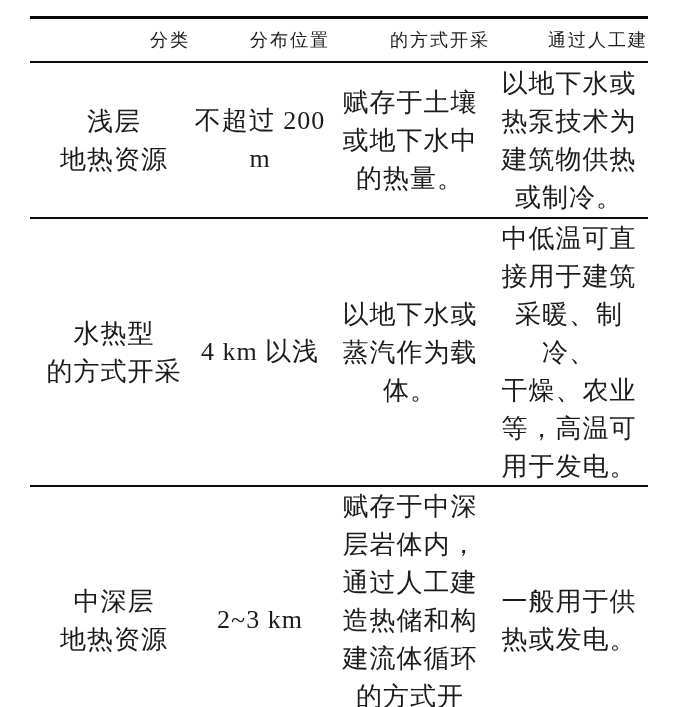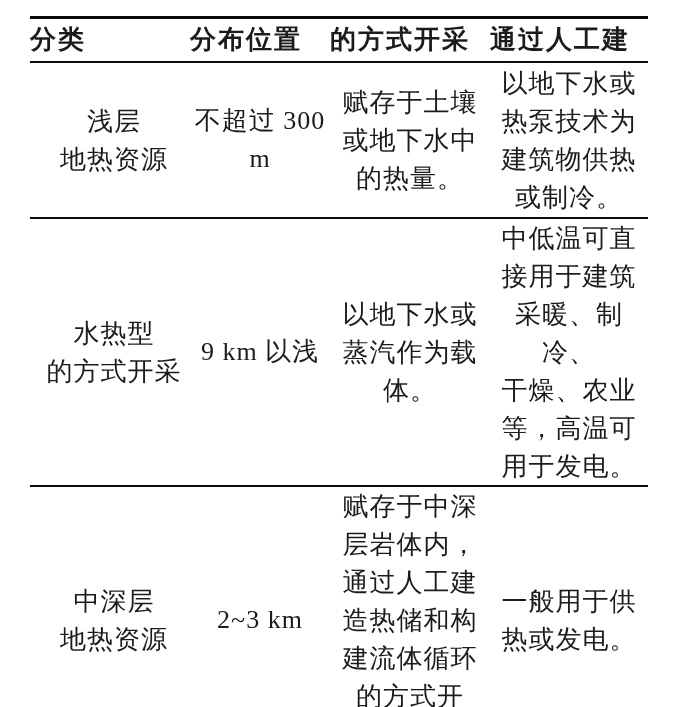--- a/index.html
+++ b/index.html
@@ -28,24 +28,24 @@
   col.c1 { width: 160px; }
   col.c2 { width: 140px; }
   col.c3 { width: 160px; }
   col.c4 { width: 158px; }
 
   thead tr {
     border-bottom: 2px solid #0a0a0a;
     height: 44px;
   }
   th {
-    font-size: 26px;
-    font-weight: bold;
+    font-size: 18px;
+    font-weight: normal;
     letter-spacing: 2px;
-    text-align: left;
+    text-align: right;
     vertical-align: middle;
     padding: 0;
   }
   tbody tr {
     border-bottom: 2px solid #0a0a0a;
   }
   tbody tr:last-child {
     border-bottom: none;
   }
   tr.row-1 { height: 156px; }
@@ -89,33 +89,33 @@
       <th>分类</th>
       <th>分布位置</th>
       <th>的方式开采</th>
       <th>通过人工建</th>
     </tr>
   </thead>
   <tbody>
     <tr class="row-1">
       <td class="cell-category">浅层
 地热资源</td>
-      <td class="cell-location">不超过 300 m</td>
+      <td class="cell-location">不超过 200 m</td>
       <td class="cell-state">赋存于土壤
 或地下水中
 的热量。</td>
       <td class="cell-usage">以地下水或
 热泵技术为
 建筑物供热
 或制冷。</td>
     </tr>
     <tr class="row-2">
       <td class="cell-category">水热型
 的方式开采</td>
-      <td class="cell-location">9 km 以浅</td>
+      <td class="cell-location">4 km 以浅</td>
       <td class="cell-state">以地下水或
 蒸汽作为载
 体。</td>
       <td class="cell-usage">中低温可直
 接用于建筑
 采暖、制冷、
 干燥、农业
 等，高温可
 用于发电。</td>
     </tr>

